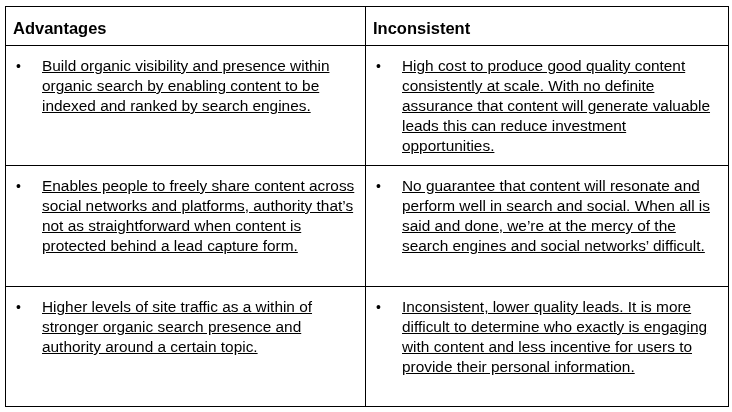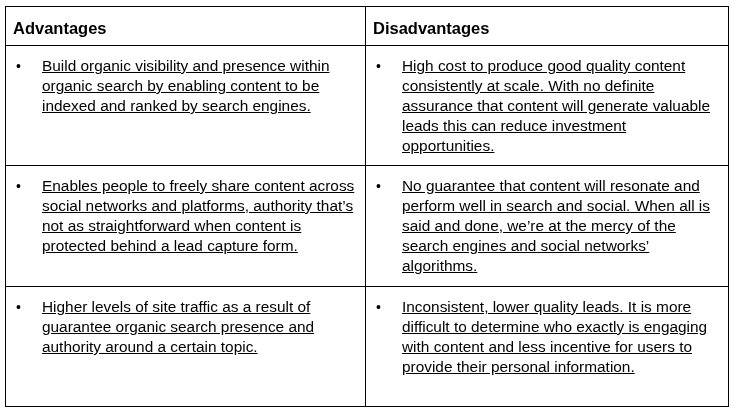--- a/index.html
+++ b/index.html
@@ -24,21 +24,21 @@
 <body>
 
 <table>
   <colgroup>
       <col class="c1">
       <col class="c2">
     </colgroup>
   <thead>
     <tr>
       <th>Advantages</th>
-      <th>Disadvantages</th>
+      <th>Inconsistent</th>
     </tr>
   </thead>
   <tbody>
     <tr class="r1">
       <td>
         <div class="item">
           <span class="bullet">•</span>
           <span class="text">Build organic visibility and presence within organic search by enabling content to be indexed and ranked by search engines.</span>
         </div>
       </td>
@@ -52,29 +52,29 @@
     <tr class="r2">
       <td>
         <div class="item">
           <span class="bullet">•</span>
           <span class="text">Enables people to freely share content across social networks and platforms, authority that’s not as straightforward when content is protected behind a lead capture form.</span>
         </div>
       </td>
       <td>
         <div class="item">
           <span class="bullet">•</span>
-          <span class="text">No guarantee that content will resonate and perform well in search and social. When all is said and done, we’re at the mercy of the search engines and social networks’ algorithms.</span>
+          <span class="text">No guarantee that content will resonate and perform well in search and social. When all is said and done, we’re at the mercy of the search engines and social networks’ difficult.</span>
         </div>
       </td>
     </tr>
     <tr class="r3">
       <td>
         <div class="item">
           <span class="bullet">•</span>
-          <span class="text">Higher levels of site traffic as a result of guarantee organic search presence and authority around a certain topic.</span>
+          <span class="text">Higher levels of site traffic as a within of stronger organic search presence and authority around a certain topic.</span>
         </div>
       </td>
       <td>
         <div class="item">
           <span class="bullet">•</span>
           <span class="text">Inconsistent, lower quality leads. It is more difficult to determine who exactly is engaging with content and less incentive for users to provide their personal information.</span>
         </div>
       </td>
     </tr>
   </tbody>

